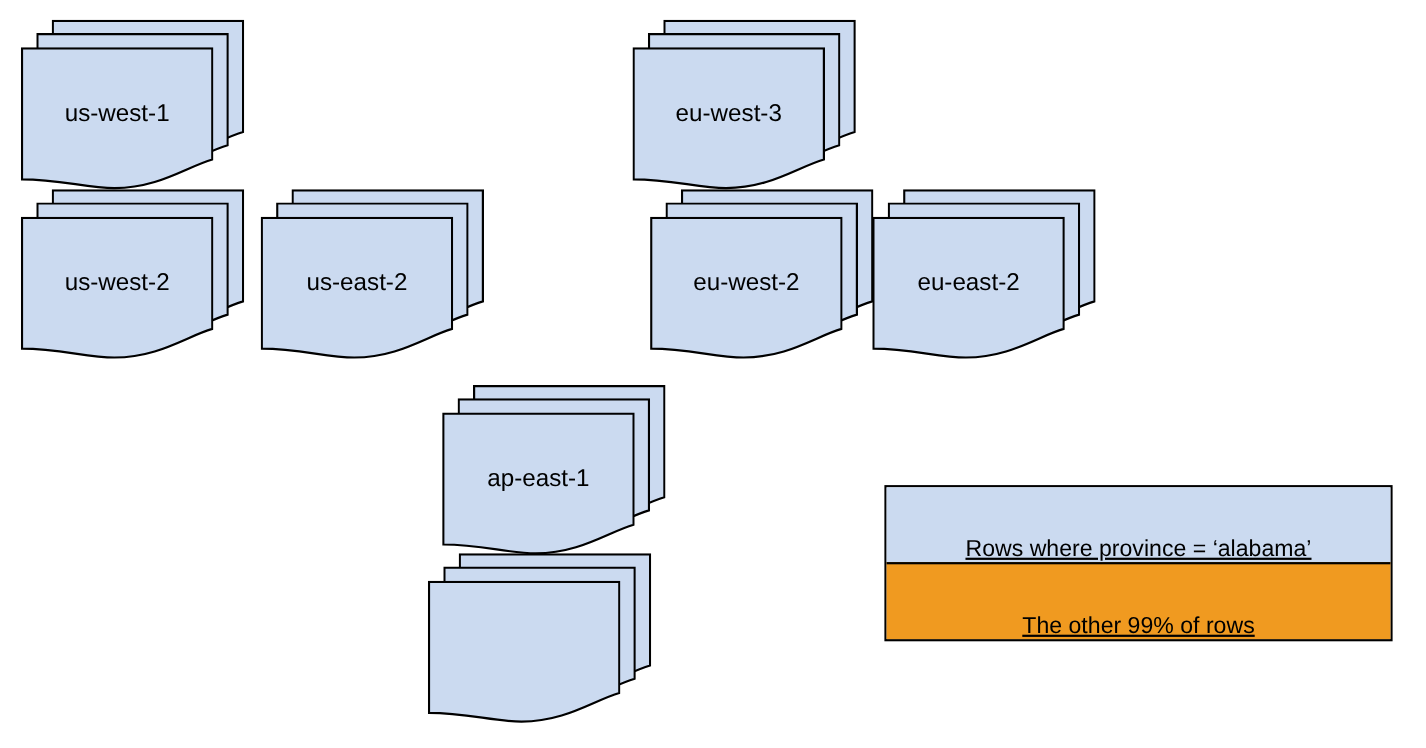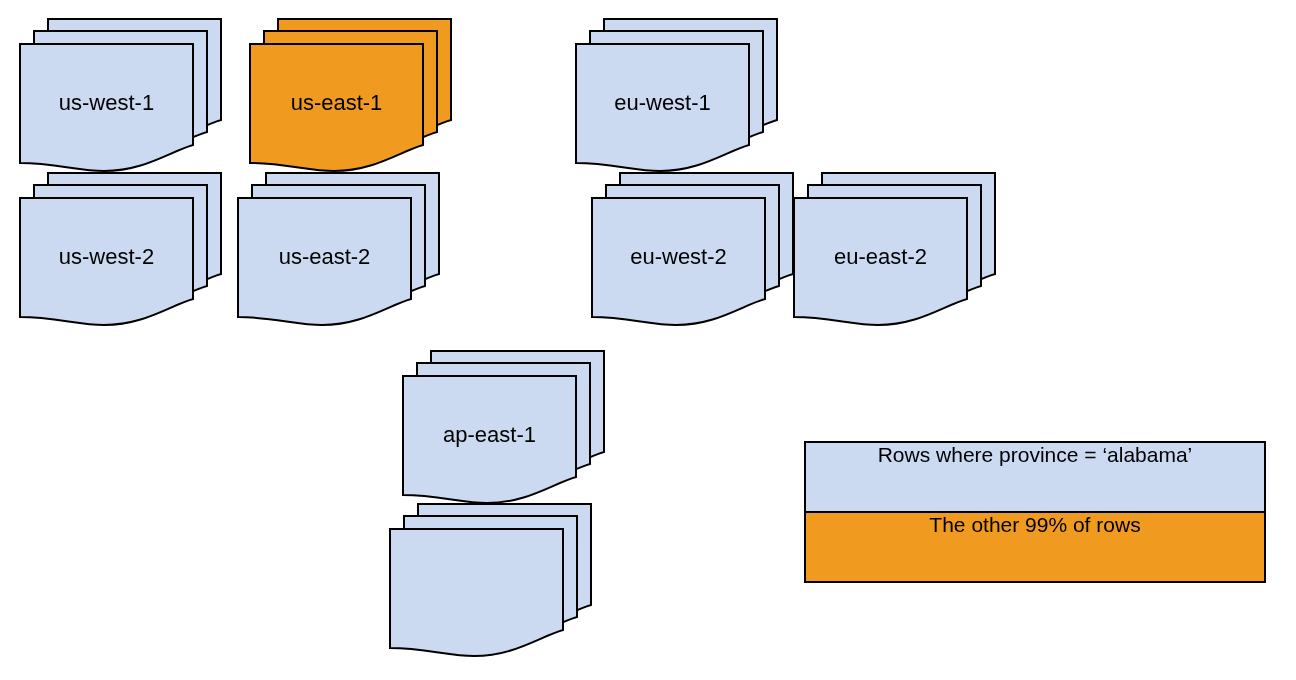--- a/index.html
+++ b/index.html
@@ -54,24 +54,25 @@
     width: 462px;
     height: 142px;
     border: 2px solid var(--stroke-color, #000000);
     box-sizing: border-box;
     display: flex;
     flex-direction: column;
     z-index: 4;
   }
   .legend-row {
     display: flex;
-    align-items: flex-start;
+    align-items: flex-end;
     justify-content: center;
     font-size: 21px;
     color: var(--text-color, #000000);
+    text-decoration: underline;
   }
   .legend-row.blue {
     height: 68px;
     background: var(--doc-blue, #CBDAF0);
   }
   .legend-row.orange {
     flex: 1;
     background: var(--doc-orange, #F09A20);
     border-top: 2px solid var(--stroke-color, #000000);
   }
@@ -95,44 +96,32 @@
       </svg>
     <svg class="doc mid" width="175" height="130">
         <use href="#docshape"></use>
       </svg>
     <svg class="doc front" width="175" height="130">
         <use href="#docshape"></use>
       </svg>
     <span class="label">us-west-1</span>
   </div>
 
-  <div class="stack orange z2" style="left:249px; top:18px">
-    <svg class="doc back" width="175" height="130">
-        <use href="#docshape"></use>
-      </svg>
-    <svg class="doc mid" width="175" height="130">
-        <use href="#docshape"></use>
-      </svg>
-    <svg class="doc front" width="175" height="130">
-        <use href="#docshape"></use>
-      </svg>
-    <span class="label">us-east-1</span>
-  </div>
 
   <div class="stack blue z2" style="left:575px; top:18px">
     <svg class="doc back" width="175" height="130">
         <use href="#docshape"></use>
       </svg>
     <svg class="doc mid" width="175" height="130">
         <use href="#docshape"></use>
       </svg>
     <svg class="doc front" width="175" height="130">
         <use href="#docshape"></use>
       </svg>
-    <span class="label">eu-west-1</span>
+    <span class="label">eu-west-3</span>
   </div>
 
 
   <div class="stack blue z1" style="left:19px; top:172px">
     <svg class="doc back" width="175" height="130">
         <use href="#docshape"></use>
       </svg>
     <svg class="doc mid" width="175" height="130">
         <use href="#docshape"></use>
       </svg>

